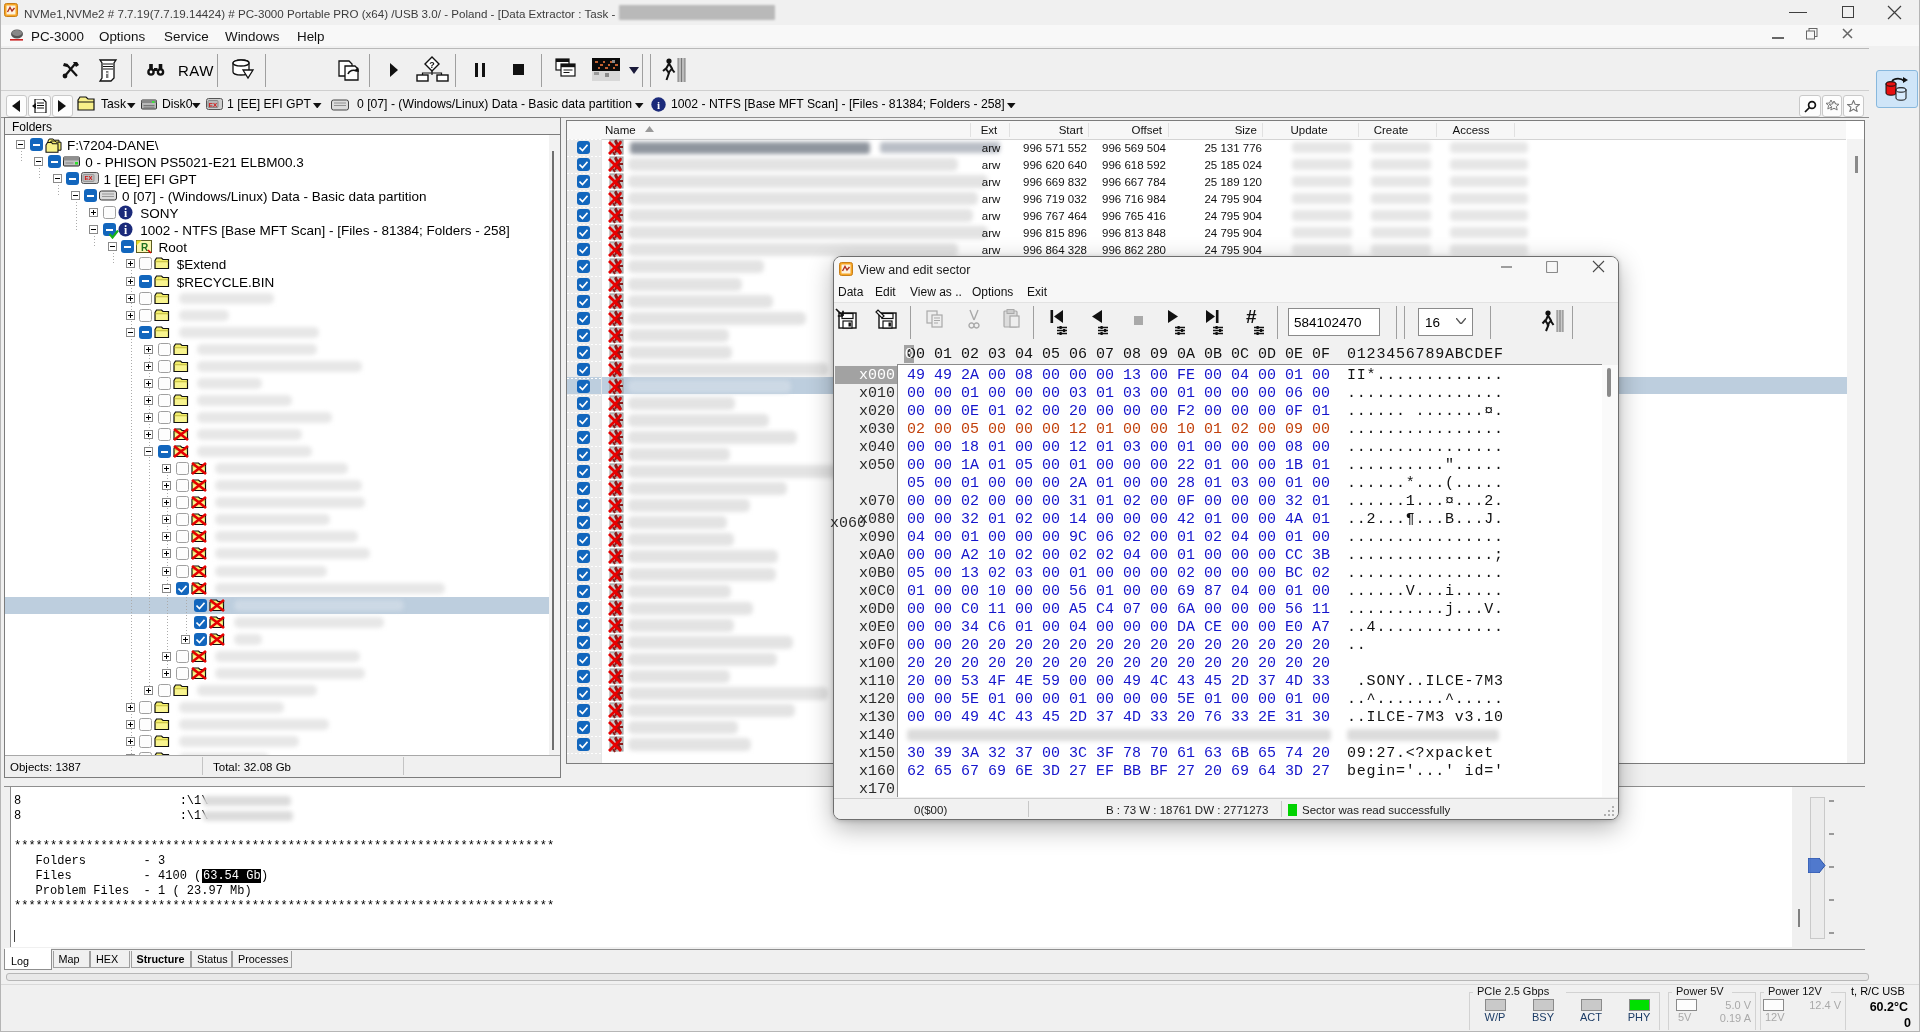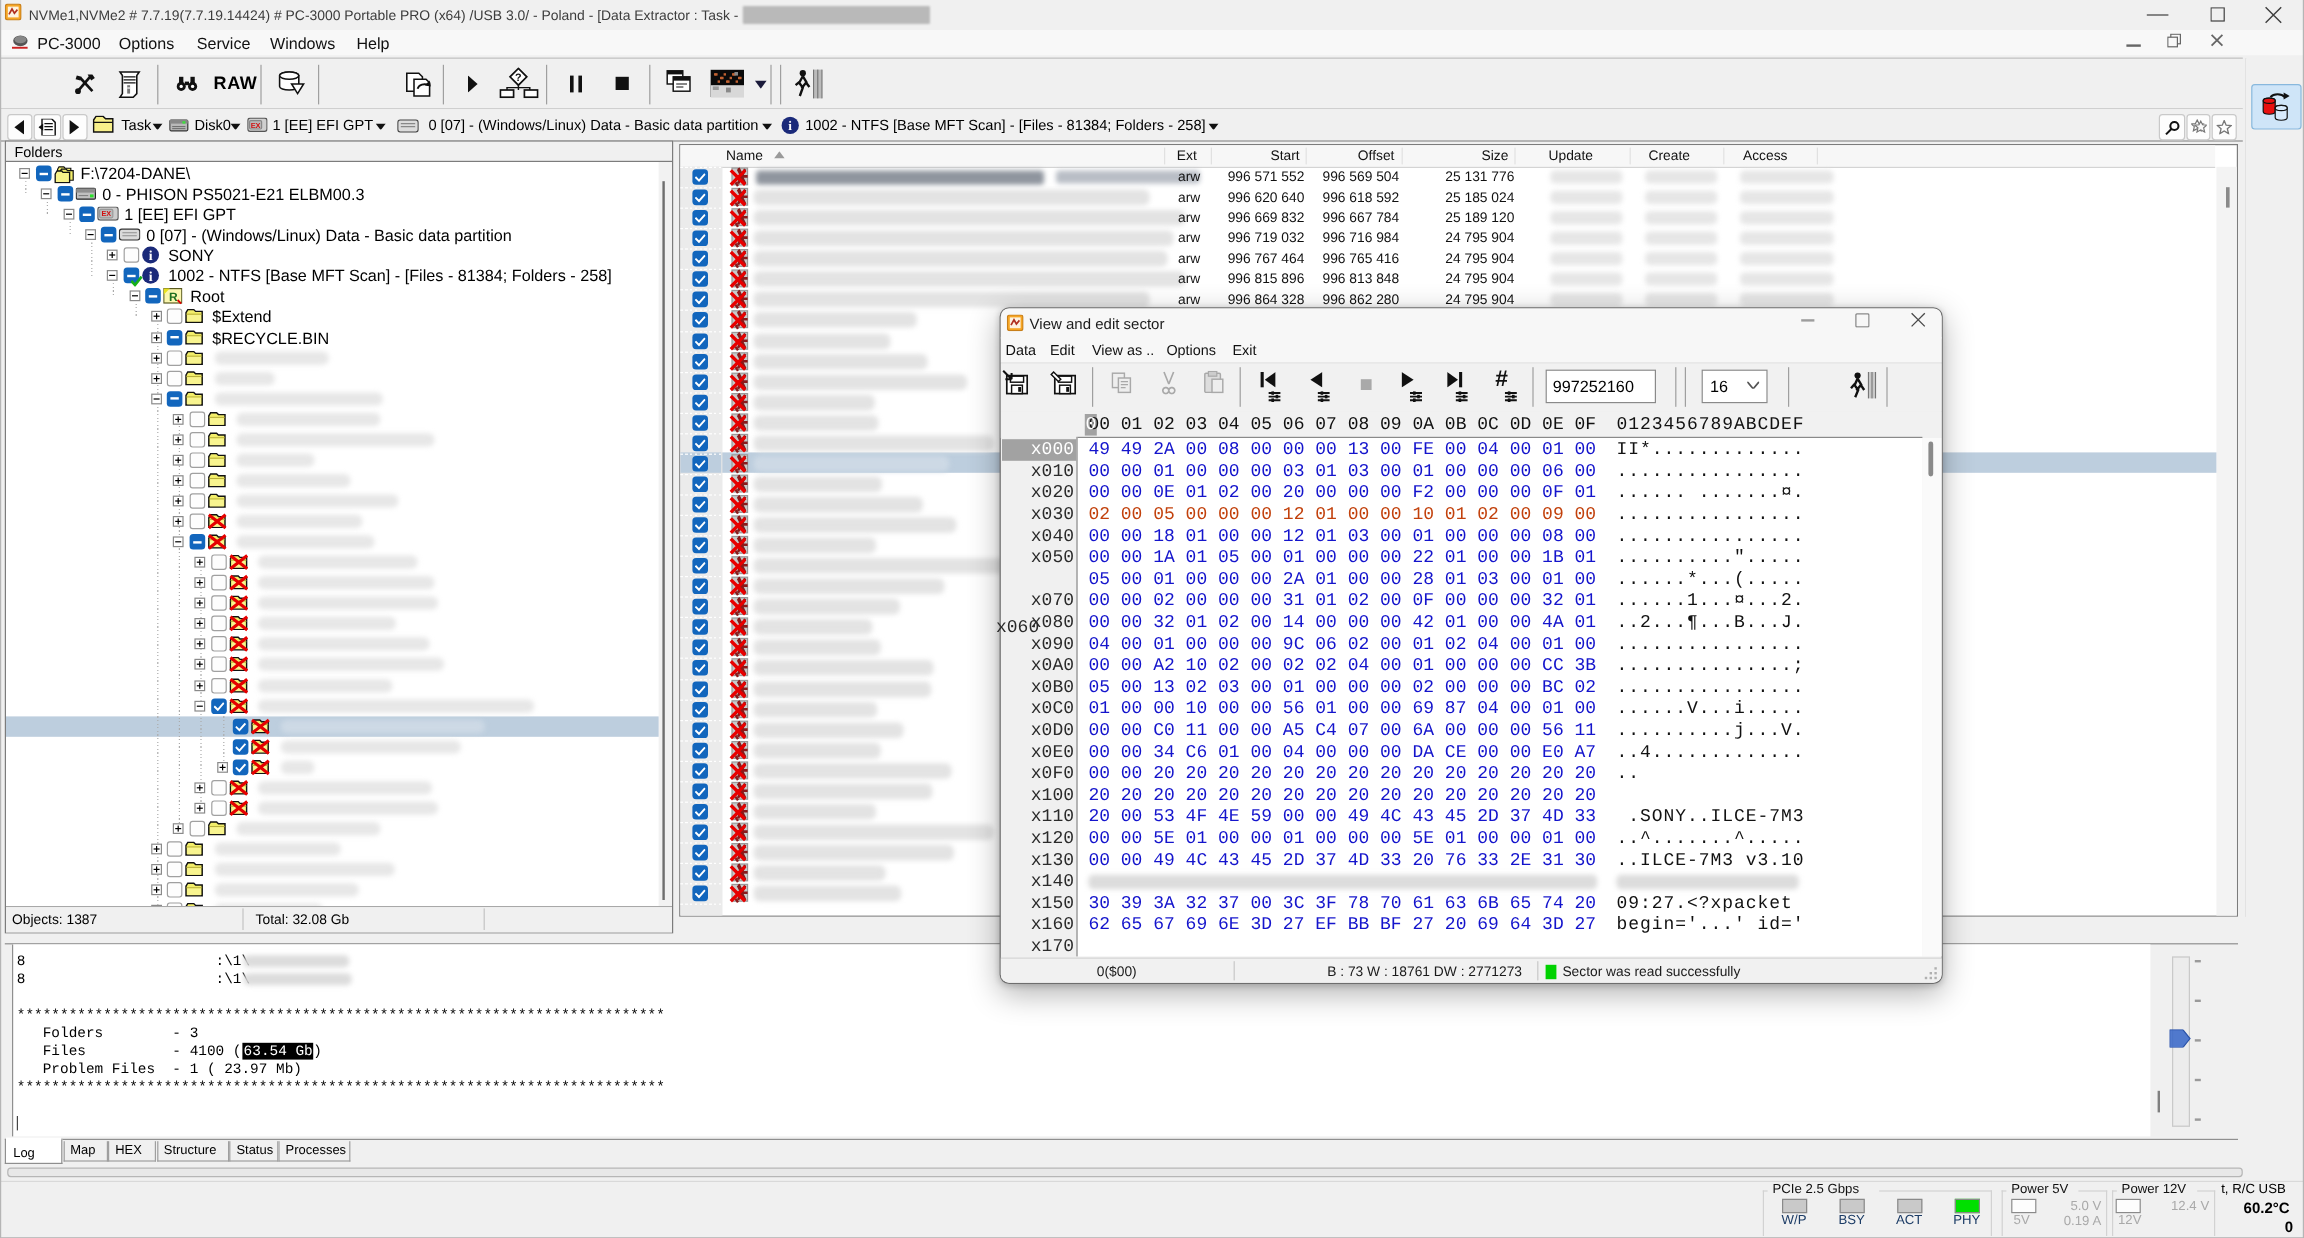--- a/index.html
+++ b/index.html
@@ -63,21 +63,21 @@
   </svg>
 <svg class="ab" style="left:147px;top:62px;" width="18" height="15" viewBox="0 0 18 15">
     <circle cx="4" cy="10" r="3.8" fill="#111"></circle>
     <circle cx="13.5" cy="10" r="3.8" fill="#111"></circle>
     <rect x="2.2" y="2" width="3.6" height="6" fill="#111"></rect>
     <rect x="11.7" y="2" width="3.6" height="6" fill="#111"></rect>
     <rect x="7" y="6" width="3.5" height="3" fill="#111"></rect>
     <circle cx="4" cy="10" r="1.4" fill="#fff"></circle>
     <circle cx="13.5" cy="10" r="1.4" fill="#fff"></circle>
   </svg>
-<div class="ab" style="left:178px;top:70px;transform:translateY(-50%);white-space:pre;font-size:15px;font-weight:700;color:#000;font-family:'Liberation Sans',sans-serif;letter-spacing:0.5px;">RAW</div>
+<div class="ab" style="left:178px;top:70px;transform:translateY(-50%);white-space:pre;font-size:15px;font-weight:400;color:#000;font-family:'Liberation Sans',sans-serif;letter-spacing:0.5px;">RAW</div>
 <svg class="ab" style="left:231px;top:59px;" width="25" height="23" viewBox="0 0 25 23">
     <path d="M2 4 a8 3 0 0 1 16 0 v9 a8 3 0 0 1 -16 0 z" fill="#fff" stroke="#111" stroke-width="1.3"></path>
     <ellipse cx="10" cy="4" rx="8" ry="3" fill="#fff" stroke="#111" stroke-width="1.3"></ellipse>
     <path d="M12 11 h10 l-5 8 z" fill="#fff" stroke="#111" stroke-width="1.3"></path>
   </svg>
 <svg class="ab" style="left:337px;top:58px;" width="26" height="25" viewBox="0 0 26 25">
     <path d="M2 3 h10 l3 3 v12 h-13 z" fill="#fff" stroke="#111" stroke-width="1.3"></path>
     <path d="M8 8 h10 l3 3 v11 h-13 z" fill="#fff" stroke="#111" stroke-width="1.3"></path>
     <path d="M11 16 a6 5 0 0 1 9 -3" stroke="#111" stroke-width="1.6" fill="none"></path>
     <path d="M21 9 l1 5 l-5 -1 z" fill="#111"></path>
@@ -1175,21 +1175,21 @@
 <div class="ab" style="left:1829px;top:932px;width:5px;height:2px;background:#9a9a9a;"></div>
 <div class="ab" style="left:4px;top:949px;width:1861px;height:1px;background:#8f8f8f;"></div>
 <div class="ab" style="left:4px;top:949px;width:48px;height:21px;background:#fff;border:1px solid #8f8f8f;border-top:none;box-sizing:border-box;"></div>
 <div class="ab" style="left:5px;top:948px;width:46px;height:2px;background:#fff;"></div>
 <div class="ab" style="left:11px;top:960.5px;transform:translateY(-50%);white-space:pre;font-size:10.8px;color:#000;">Log</div>
 <div class="ab" style="left:52.5px;top:951px;width:37px;height:17px;background:#f0f0f0;border:1px solid #9f9f9f;border-top:none;box-sizing:border-box;"></div>
 <div class="ab" style="left:58.5px;top:959px;transform:translateY(-50%);white-space:pre;font-size:10.8px;color:#000;">Map</div>
 <div class="ab" style="left:90px;top:951px;width:40px;height:17px;background:#f0f0f0;border:1px solid #9f9f9f;border-top:none;box-sizing:border-box;"></div>
 <div class="ab" style="left:96px;top:959px;transform:translateY(-50%);white-space:pre;font-size:10.8px;color:#000;">HEX</div>
 <div class="ab" style="left:130.5px;top:951px;width:60px;height:17px;background:#f0f0f0;border:1px solid #9f9f9f;border-top:none;box-sizing:border-box;"></div>
-<div class="ab" style="left:136.5px;top:959px;transform:translateY(-50%);white-space:pre;font-size:10.8px;color:#000;">Structure</div>
+<div class="ab" style="left:136.5px;top:959px;transform:translateY(-50%);white-space:pre;font-size:10.8px;color:#000;font-weight:bold;">Structure</div>
 <div class="ab" style="left:191px;top:951px;width:40.5px;height:17px;background:#f0f0f0;border:1px solid #9f9f9f;border-top:none;box-sizing:border-box;"></div>
 <div class="ab" style="left:197px;top:959px;transform:translateY(-50%);white-space:pre;font-size:10.8px;color:#000;">Status</div>
 <div class="ab" style="left:232px;top:951px;width:59.5px;height:17px;background:#f0f0f0;border:1px solid #9f9f9f;border-top:none;box-sizing:border-box;"></div>
 <div class="ab" style="left:238px;top:959px;transform:translateY(-50%);white-space:pre;font-size:10.8px;color:#000;">Processes</div>
 <div class="ab" style="left:6px;top:973px;width:1863px;height:8px;background:#e8e8e8;border:1px solid #b6b6b6;border-radius:3px;box-sizing:border-box;"></div>
 <div class="ab" style="left:0px;top:984px;width:1920px;height:48px;background:#f0f0f0;border-top:1px solid #d9d9d9;box-sizing:border-box;"></div>
 <div class="ab" style="left:1469px;top:992px;width:191px;height:38px;border:1px solid #d2d2d2;border-bottom:none;box-sizing:border-box;"></div>
 <div class="ab" style="left:1473px;top:986px;width:92.5px;height:12px;background:#f0f0f0;"></div>
 <div class="ab" style="left:1477px;top:991px;transform:translateY(-50%);white-space:pre;font-size:11px;color:#111;">PCIe 2.5 Gbps</div>
 <div class="ab" style="left:1668px;top:992px;width:88px;height:38px;border:1px solid #d2d2d2;border-bottom:none;box-sizing:border-box;"></div>
@@ -1317,21 +1317,21 @@
     <rect x="2.5" y="6" width="2.2" height="3" fill="#111"></rect>
   </svg>
 <div class="ab" style="left:1246px;top:317px;transform:translateY(-50%);white-space:pre;font-size:19px;font-weight:700;color:#111;">#</div>
 <svg class="ab" style="left:1254px;top:326px;" width="11" height="9" viewBox="0 0 11 9">
     <path d="M0 1.5 h10 M0 4.5 h10 M0 7.5 h10" stroke="#111" stroke-width="1.6"></path>
     <rect x="2.5" y="0" width="2.2" height="3" fill="#111"></rect>
     <rect x="6" y="3" width="2.2" height="3" fill="#111"></rect>
     <rect x="2.5" y="6" width="2.2" height="3" fill="#111"></rect>
   </svg>
 <div class="ab" style="left:1288px;top:308px;width:92px;height:28px;background:#fff;border:1px solid #8a8a8a;box-sizing:border-box;"></div>
-<div class="ab" style="left:1294px;top:322px;transform:translateY(-50%);white-space:pre;font-size:13.5px;color:#000;">997252160</div>
+<div class="ab" style="left:1294px;top:322px;transform:translateY(-50%);white-space:pre;font-size:13.5px;color:#000;">584102470</div>
 <div class="ab" style="left:1418px;top:308px;width:55px;height:28px;background:#fff;border:1px solid #8a8a8a;box-sizing:border-box;"></div>
 <div class="ab" style="left:1425px;top:322px;transform:translateY(-50%);white-space:pre;font-size:13.5px;color:#000;">16</div>
 <svg class="ab" style="left:1456px;top:318px;" width="10" height="6" viewBox="0 0 10 6">
     <path d="M0 0 L5 6 L10 0" stroke="#555" stroke-width="1.4" fill="none"></path>
   </svg>
 <svg class="ab" style="left:1540px;top:308px;" width="24" height="26" viewBox="0 0 24 26">
     <rect x="17" y="2" width="6" height="22" fill="#c9c9c9"></rect>
     <path d="M17 2 v22 M20 2 v22 M23 2 v22" stroke="#666" stroke-width="0.8"></path>
     <circle cx="8" cy="5" r="2.6" fill="#111"></circle>
     <path d="M8 7.5 L5.5 13 l3 4 l-2.5 6 M8 7.5 l3 5 l-4 5 M5.5 12 l-3 3.5 M10.5 12.5 l3 4.5" stroke="#111" stroke-width="2" fill="none"></path>

